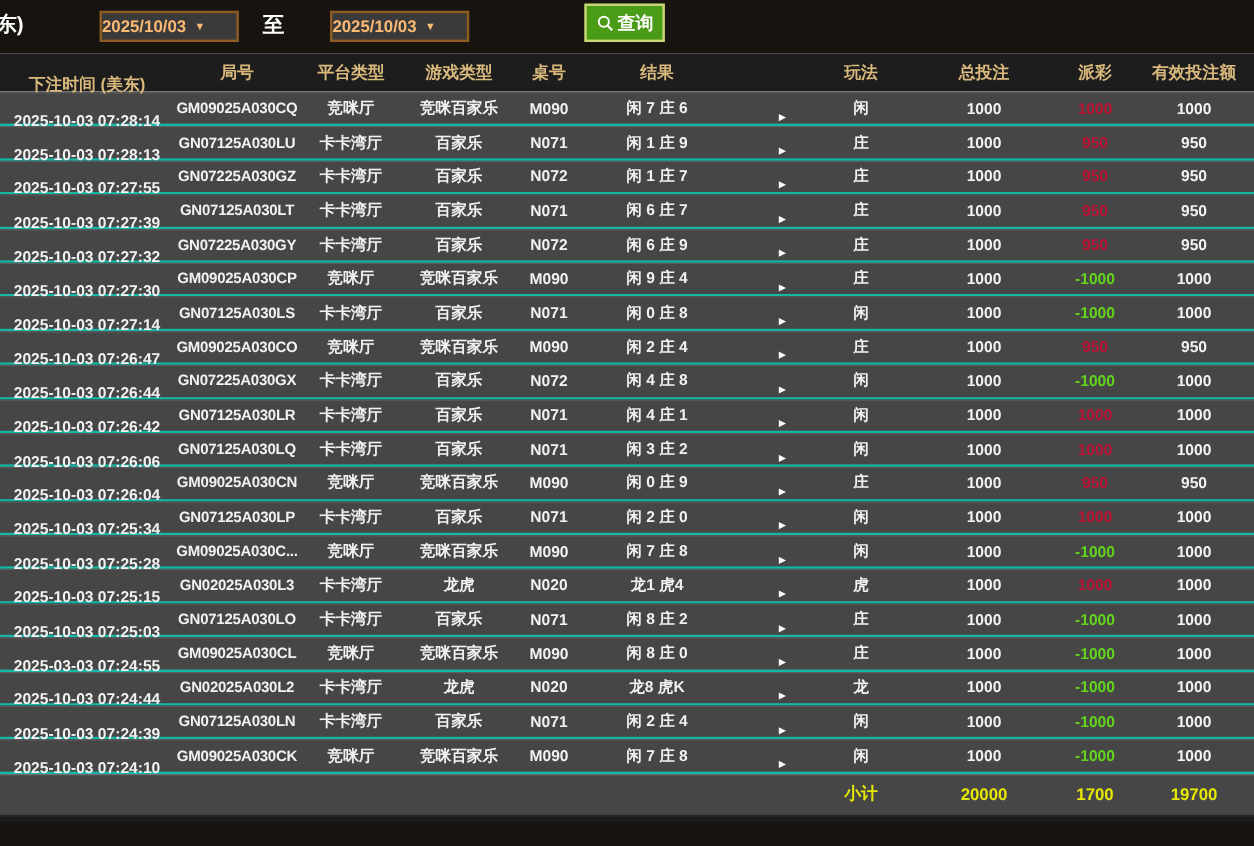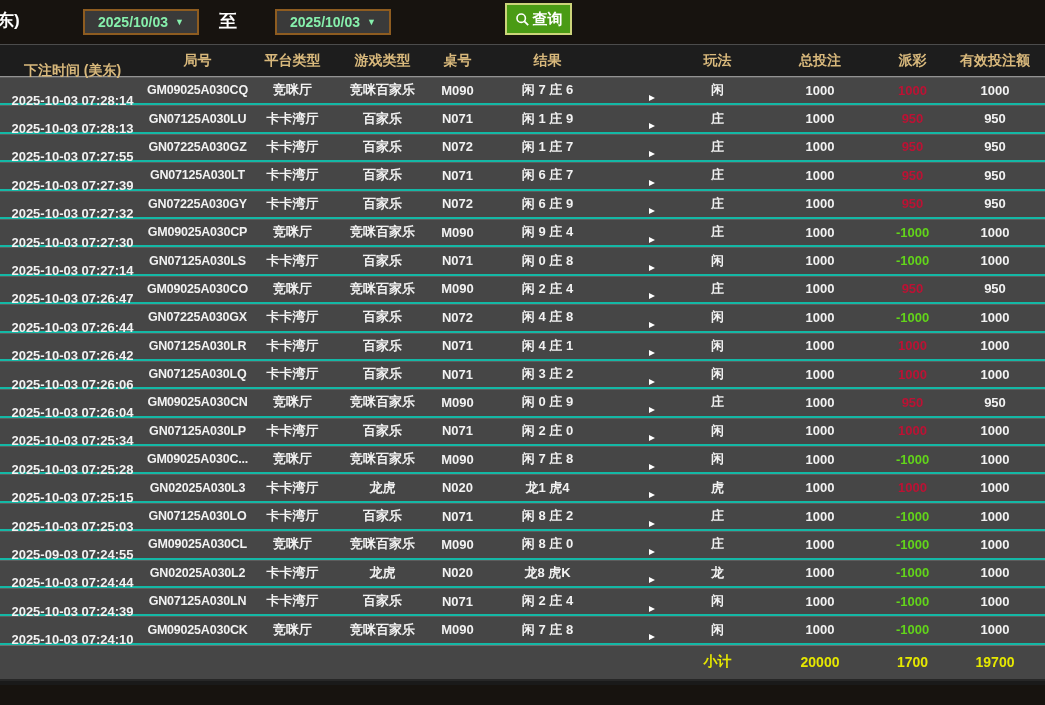--- a/index.html
+++ b/index.html
@@ -7,29 +7,29 @@
     position:relative;width:1045px;height:705px;overflow:hidden;
     background:#17130f;
     font-family:"Liberation Sans","DejaVu Sans",sans-serif;
     -webkit-font-smoothing:antialiased;
   }
   
   .toolbar{position:relative;height:44px;background:#17130f;}
   .cutoff-label{position:absolute;left:-3px;top:9px;color:#fff;font-weight:700;font-size:17px;}
   .datebox{
     position:absolute;top:9px;height:26px;width:116px;box-sizing:border-box;
-    background:#3a3a3a;border:2px solid #8e5c20;color:#86efac;font-weight:700;font-size:14px;
-    display:flex;align-items:center;justify-content:center;gap:7px;cursor:pointer;
+    background:#3a3a3a;border:2px solid #8e5c20;color:#fdba74;font-weight:700;font-size:14px;
+    display:flex;align-items:center;gap:7px;cursor:pointer;
   }
   .datebox .arrow{font-size:9px;position:relative;top:0px;}
   .date-from{left:83px;}
   .date-to{left:275px;}
   .to-label{position:absolute;left:219px;top:9px;color:#fff;font-weight:700;font-size:18px;}
   .search-btn{
-    position:absolute;left:505px;top:3px;height:32px;width:67px;box-sizing:border-box;
+    position:absolute;left:487px;top:3px;height:32px;width:67px;box-sizing:border-box;
     background:#4a9b15;border:2px solid #ccd47a;color:#fff;font-weight:700;font-size:15px;
     display:flex;align-items:center;justify-content:center;gap:3px;cursor:pointer;padding:0;
   }
   
   .thead{
     display:flex;align-items:center;height:33px;box-sizing:border-box;
     background:#1d1d1d;border-top:1px solid #4c4c4c;border-bottom:1px solid #929292;
     color:#d9b97c;font-weight:700;font-size:14px;
   }
   .row{
@@ -332,21 +332,21 @@
     <span class="cell c5">N071</span>
     <span class="cell c6">闲 8 庄 2</span>
     <span class="cell c7"><span class="play"></span></span>
     <span class="cell c8">庄</span>
     <span class="cell c9">1000</span>
     <span class="cell c10 loss">-1000</span>
     <span class="cell c11">1000</span>
   </div>
 
   <div class="row">
-    <span class="cell c1">2025-09-03 07:24:55</span>
+    <span class="cell c1">2025-03-03 07:24:55</span>
     <span class="cell c2">GM09025A030CL</span>
     <span class="cell c3">竞咪厅</span>
     <span class="cell c4">竞咪百家乐</span>
     <span class="cell c5">M090</span>
     <span class="cell c6">闲 8 庄 0</span>
     <span class="cell c7"><span class="play"></span></span>
     <span class="cell c8">庄</span>
     <span class="cell c9">1000</span>
     <span class="cell c10 loss">-1000</span>
     <span class="cell c11">1000</span>

